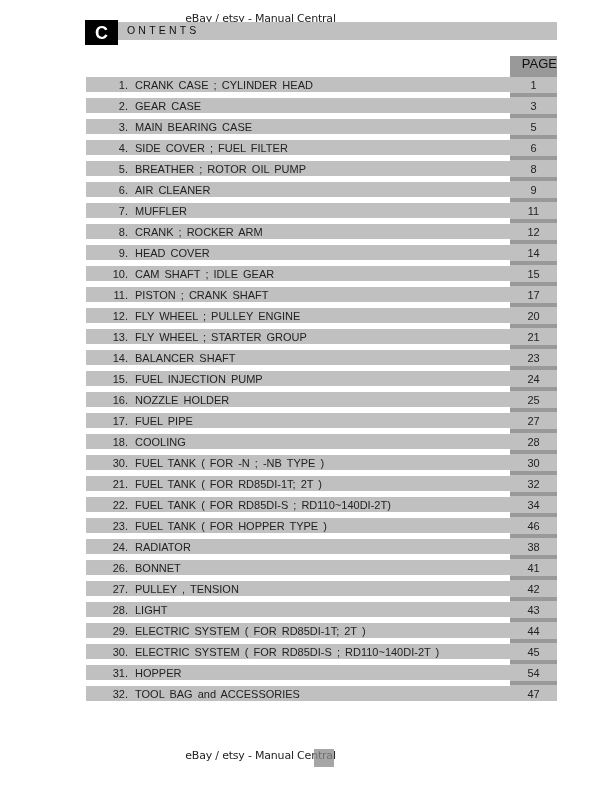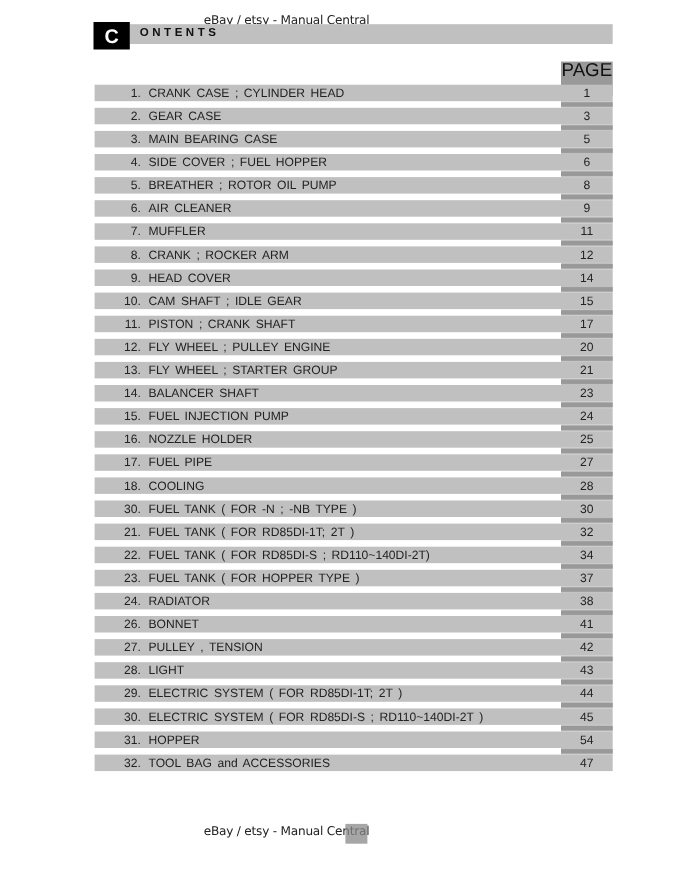--- a/index.html
+++ b/index.html
@@ -3,22 +3,22 @@
 <meta charset="utf-8">
 <style>
   html, body { margin: 0; padding: 0; background: #ffffff; }
   body { width: 612px; height: 792px; position: relative; overflow: hidden; font-family: "Liberation Sans", sans-serif; }
   .watermark { position: absolute; left: 0; width: 521px; text-align: center; font-family: "DejaVu Sans", sans-serif; font-size: 11px; color: #222; letter-spacing: -0.2px; }
   .wm-top { top: 12px; }
   .wm-bottom { top: 749px; }
   .wm-bottom .blot { position: absolute; left: 314px; top: 0px; width: 20px; height: 18px; background: #888; opacity: 0.75; }
   .title-bar { position: absolute; left: 118px; top: 22px; width: 439px; height: 18px; background: #c0c0c0; }
   .c-box { position: absolute; left: 85px; top: 20px; width: 33px; height: 25px; background: #000; color: #fff; font-weight: bold; font-size: 18px; line-height: 27px; text-align: center; }
-  .title-rest { position: absolute; left: 127px; top: 24px; font-weight: bold; font-size: 10.5px; letter-spacing: 3.2px; color: #111; }
-  .page-header { position: absolute; left: 510px; top: 56px; width: 47px; height: 31px; background: #999; font-size: 17px; line-height: 15px; text-align: center; color: #111; }
+  .title-rest { position: absolute; left: 127px; top: 24px; font-weight: normal; font-size: 10.5px; letter-spacing: 3.2px; color: #111; }
+  .page-header { position: absolute; left: 510px; top: 56px; width: 47px; height: 31px; background: #999; font-size: 13px; line-height: 15px; text-align: right; color: #111; }
   .toc { position: absolute; left: 86px; top: 77px; width: 471px; }
   .row { position: relative; height: 21px; }
   .row .band { position: absolute; left: 0; top: 0; width: 471px; height: 15px; background: #c0c0c0; }
   .row .page-strip { position: absolute; left: 424px; top: 15px; width: 47px; height: 6px; background: #c0c0c0; }
   .row .page-strip .dark { position: absolute; left: 0; top: 1px; width: 47px; height: 4px; background: #999; }
   .row .num { position: absolute; left: 0; width: 42px; top: 1px; text-align: right; font-size: 11px; line-height: 14px; color: #222; }
   .row .label { position: absolute; left: 49px; top: 1px; font-size: 11px; line-height: 14px; color: #222; word-spacing: 2px; white-space: pre; }
   .row .pg { position: absolute; left: 424px; width: 47px; top: 1px; text-align: center; font-size: 11px; line-height: 14px; color: #222; }
 </style>
 </head>
@@ -59,21 +59,21 @@
       <span class="num">3.</span>
       <span class="label">MAIN BEARING CASE</span>
       <span class="pg">5</span>
     </div>
     <div class="row">
       <div class="band"></div>
       <div class="page-strip">
         <div class="dark"></div>
       </div>
       <span class="num">4.</span>
-      <span class="label">SIDE COVER ; FUEL HOPPER</span>
+      <span class="label">SIDE COVER ; FUEL FILTER</span>
       <span class="pg">6</span>
     </div>
     <div class="row">
       <div class="band"></div>
       <div class="page-strip">
         <div class="dark"></div>
       </div>
       <span class="num">5.</span>
       <span class="label">BREATHER ; ROTOR OIL PUMP</span>
       <span class="pg">8</span>
@@ -222,21 +222,21 @@
       <span class="label">FUEL TANK ( FOR RD85DI-S ; RD110~140DI-2T)</span>
       <span class="pg">34</span>
     </div>
     <div class="row">
       <div class="band"></div>
       <div class="page-strip">
         <div class="dark"></div>
       </div>
       <span class="num">23.</span>
       <span class="label">FUEL TANK ( FOR HOPPER TYPE )</span>
-      <span class="pg">37</span>
+      <span class="pg">46</span>
     </div>
     <div class="row">
       <div class="band"></div>
       <div class="page-strip">
         <div class="dark"></div>
       </div>
       <span class="num">24.</span>
       <span class="label">RADIATOR</span>
       <span class="pg">38</span>
     </div>

